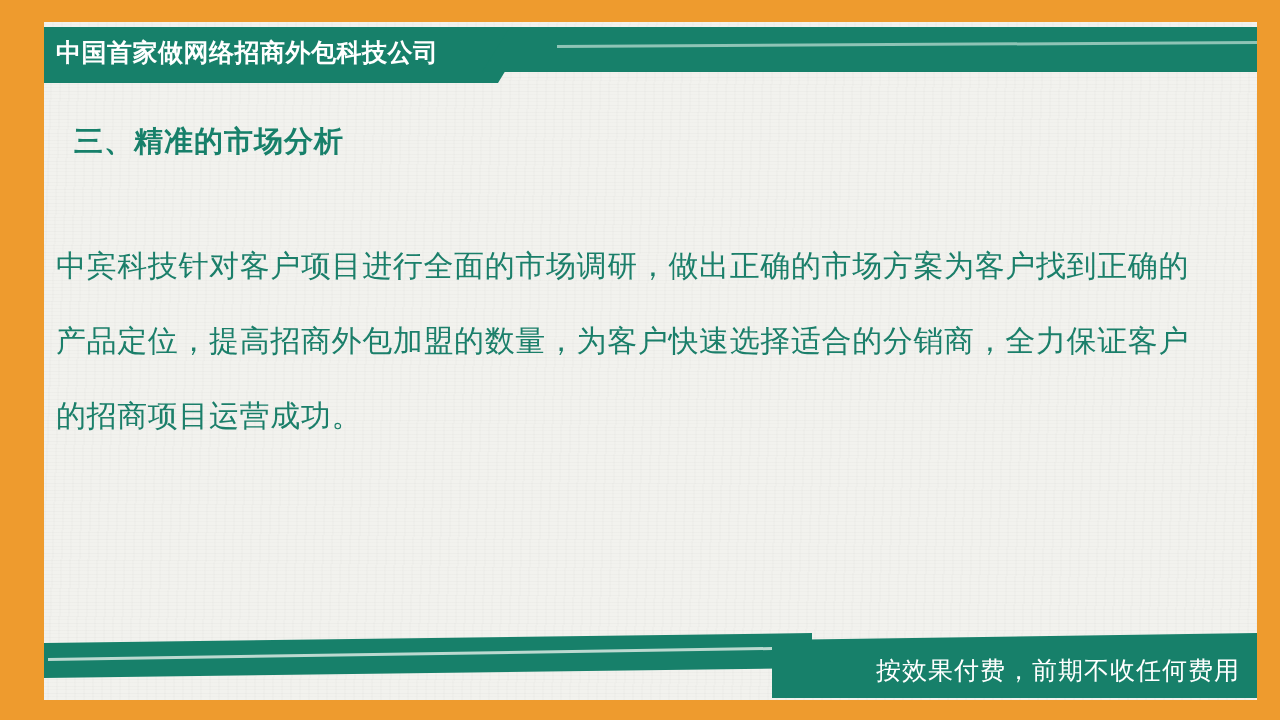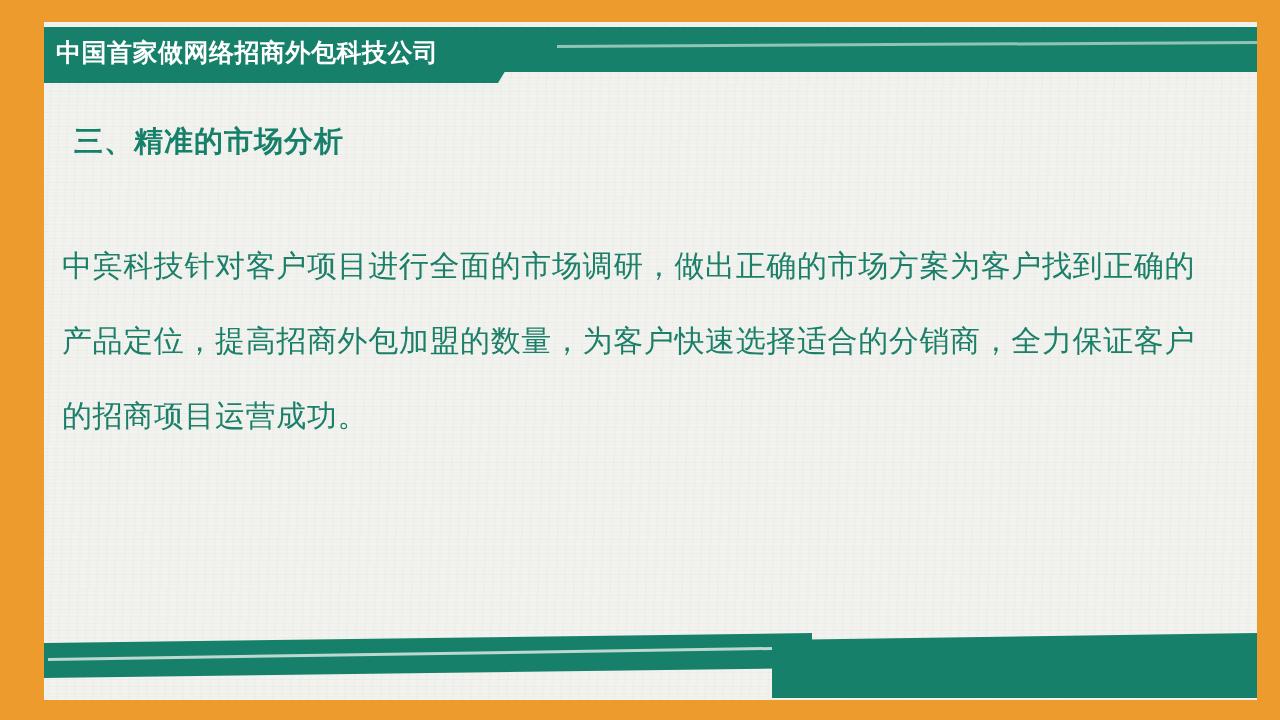--- a/index.html
+++ b/index.html
@@ -85,21 +85,21 @@
     font-size: 29px;
     font-weight: bold;
     letter-spacing: 1px;
     white-space: nowrap;
     font-family: "DejaVu Sans", "Liberation Sans", sans-serif;
   }
 
   
   #body-text {
     position: absolute;
-    left: 50px;
+    left: 44px;
     top: 228px;
     width: 1133px;
     color: #1b7f6a;
     font-size: 30px;
     line-height: 75px;
     letter-spacing: 0.6px;
     text-align: justify;
     text-justify: inter-character;
     font-family: "DejaVu Serif", "Liberation Serif", serif;
   }
@@ -165,19 +165,20 @@
     <svg width="1280" height="100" viewBox="0 0 1280 100" xmlns="http://www.w3.org/2000/svg">
 
       <polygon points="32,23 800,13 800,48 32,58" fill="#17806a"></polygon>
 
       <polygon points="760,20 1245,13 1245,78 760,78" fill="#17806a"></polygon>
 
       <polygon points="36,38 760,27 760,30 36,41" fill="#bcd9d0"></polygon>
     </svg>
   </div>
 
+  <div id="footer-text">按效果付费，前期不收任何费用</div>
 
   <div class="frame" id="frame-top"></div>
   <div class="frame" id="frame-bottom"></div>
   <div class="frame" id="frame-left"></div>
   <div class="frame" id="frame-right"></div>
 
 </div>
 
 </body></html>

